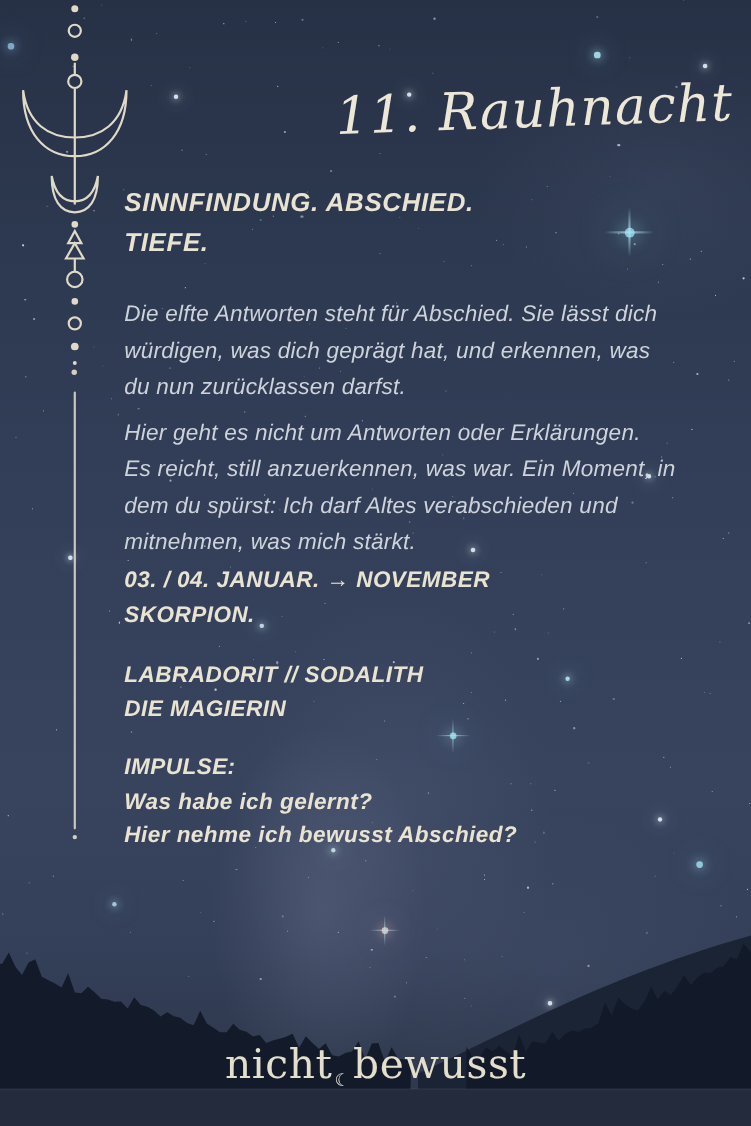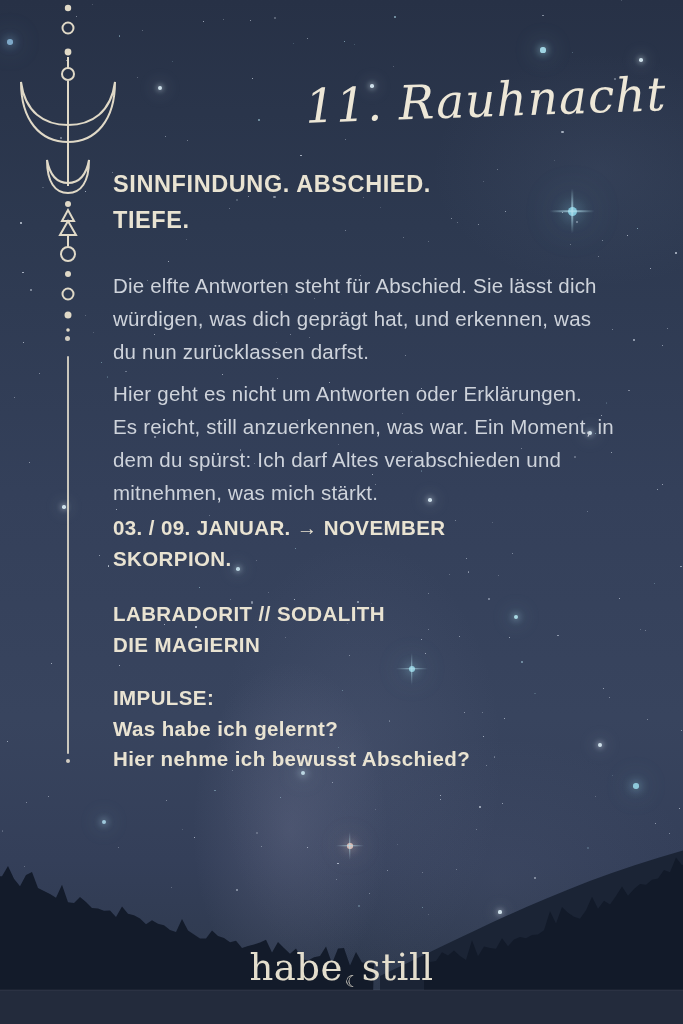--- a/index.html
+++ b/index.html
@@ -38,21 +38,21 @@
   .tiny-dot { position:absolute; background:rgba(228,222,206,0.9); border-radius:50%; z-index:10; }
   #dot-above { left:65px; top:336px; width:5px; height:5px; }
   #dot-below { left:66px; top:759px; width:4px; height:4px; }
 
   #title-script {
     position:absolute; left:305px; top:42px; width:330px; z-index:10;
     font-family:"DejaVu Serif", serif; font-style:italic; font-weight:400;
     font-size:47px; color:#ede7d7; text-align:center; transform:rotate(-2deg);
     letter-spacing:1px; white-space:nowrap;
   }
-  .block { position:absolute; white-space:pre-line; z-index:10; }
+  .block { position:absolute; white-space:pre-line; z-index:10;font-style:italic; }
   #heading {
     left:113px; top:166px; width:540px;
     font-weight:700; font-size:23.5px; line-height:36px; letter-spacing:0.6px; color:var(--cream);
   }
   .body-block {
     left:113px; width:545px;
     font-weight:400; font-size:20.5px; line-height:33px; letter-spacing:0.2px; color:var(--body);
   }
   #paragraph-1 { top:248px; }
   #paragraph-2 { top:356px; }
@@ -377,29 +377,29 @@
 
 <div id="heading" class="block">SINNFINDUNG. ABSCHIED.
 TIEFE.</div>
 <p id="paragraph-1" class="block body-block">Die elfte Antworten steht für Abschied. Sie lässt dich
 würdigen, was dich geprägt hat, und erkennen, was
 du nun zurücklassen darfst.</p>
 <p id="paragraph-2" class="block body-block">Hier geht es nicht um Antworten oder Erklärungen.
 Es reicht, still anzuerkennen, was war. Ein Moment, in
 dem du spürst: Ich darf Altes verabschieden und
 mitnehmen, was mich stärkt.</p>
-<div id="date-info" class="block bold-block">03. / 09. JANUAR. → NOVEMBER
+<div id="date-info" class="block bold-block">03. / 04. JANUAR. → NOVEMBER
 SKORPION.</div>
 <div id="stones-info" class="block bold-block">LABRADORIT // SODALITH
 DIE MAGIERIN</div>
 <div id="impulse-block" class="block bold-block">IMPULSE:
 Was habe ich gelernt?
 Hier nehme ich bewusst Abschied?</div>
 
 <svg id="hills" width="683" height="200" viewBox="0 0 683 200">
   <path d="M 688 25 C 560 60, 470 110, 380 152 L 380 200 L 688 200 Z" fill="#1b2435"></path>
   <path id="hill-left" fill="#131b2a" d="M -4 200 L -4 52 L 2.0 52.2 L 8.0 41.9 L 14.0 54.8 L 20.0 62.3 L 26.0 51.0 L 32.0 48.0 L 38.0 63.9 L 44.0 67.1 L 50.0 70.1 L 56.0 73.8 L 62.0 60.7 L 68.0 78.2 L 74.0 78.9 L 80.0 73.0 L 86.0 78.0 L 92.0 84.0 L 98.0 84.6 L 104.0 86.7 L 110.0 86.4 L 116.0 92.9 L 122.0 82.5 L 128.0 89.7 L 134.0 91.3 L 140.0 94.6 L 146.0 100.2 L 152.0 96.2 L 158.0 99.8 L 164.0 101.3 L 170.0 106.1 L 176.0 108.0 L 182.0 94.9 L 188.0 106.5 L 194.0 110.4 L 200.0 114.4 L 206.0 114.5 L 212.0 106.6 L 218.0 112.1 L 224.0 114.0 L 230.0 118.2 L 236.0 116.8 L 242.0 124.1 L 248.0 121.9 L 254.0 120.4 L 260.0 118.4 L 266.0 115.8 L 272.0 128.4 L 278.0 118.1 L 284.0 124.1 L 290.0 129.7 L 296.0 124.4 L 302.0 135.3 L 308.0 136.5 L 314.0 133.3 L 320.0 132.0 L 326.0 122.6 L 332.0 139.4 L 338.0 124.6 L 344.0 124.1 L 350.0 141.4 L 356.0 128.0 L 362.0 138.4 L 368.0 139.1 L 374.0 140.1 L 372 200 Z"></path>
   <path id="hill-right" fill="#121a29" d="M 688 200 L 688 36 L 682.0 41.3 L 676.0 33.6 L 670.0 48.2 L 664.0 46.1 L 658.0 54.4 L 652.0 55.7 L 646.0 60.7 L 640.0 60.0 L 634.0 64.9 L 628.0 71.7 L 622.0 62.4 L 616.0 72.1 L 610.0 80.6 L 604.0 76.8 L 598.0 84.7 L 592.0 72.8 L 586.0 86.3 L 580.0 94.7 L 574.0 92.8 L 568.0 88.7 L 562.0 83.1 L 556.0 99.4 L 550.0 87.2 L 544.0 106.3 L 538.0 110.4 L 532.0 110.9 L 526.0 114.2 L 520.0 112.9 L 514.0 115.5 L 508.0 122.2 L 502.0 114.2 L 496.0 124.7 L 490.0 123.9 L 484.0 122.5 L 478.0 132.2 L 472.0 116.2 L 466.0 135.9 L 460.0 132.0 L 454.0 126.6 L 448.0 131.6 L 442.0 128.3 L 436.0 137.0 L 430.0 137.9 L 424.0 127.7 L 424 200 Z"></path>
   <rect x="0" y="166" width="683" height="34" fill="#232b3c"></rect>
   <rect x="0" y="165.5" width="683" height="1" fill="rgba(195,205,225,0.10)"></rect>
 </svg>
 
-<div id="brand-logo"><span>habe</span><span class="moon">☾</span><span>still</span></div>
+<div id="brand-logo"><span>nicht</span><span class="moon">☾</span><span>bewusst</span></div>
 
 </body></html>

